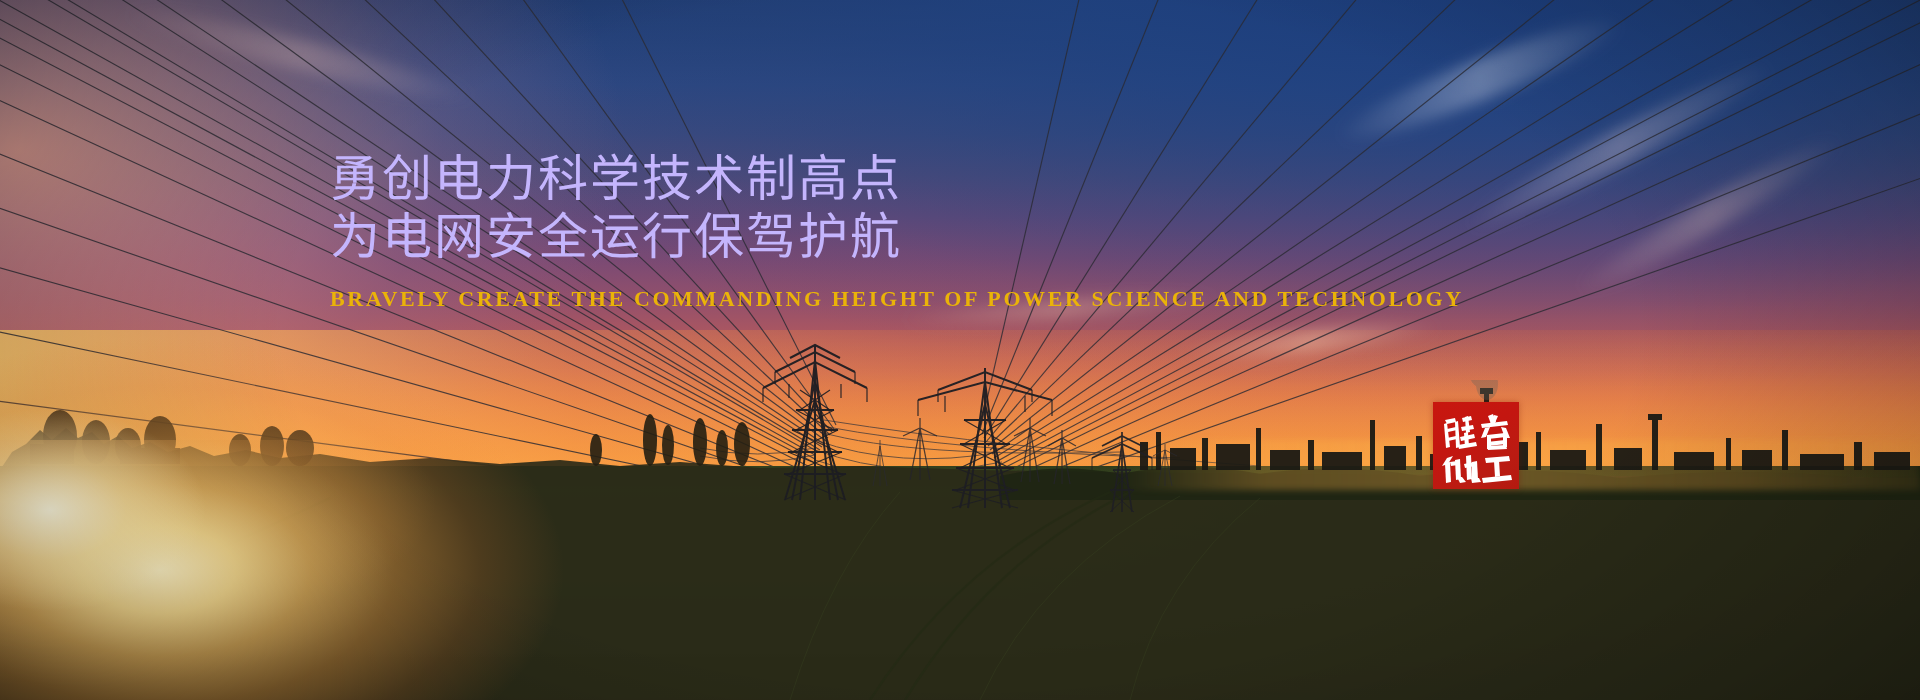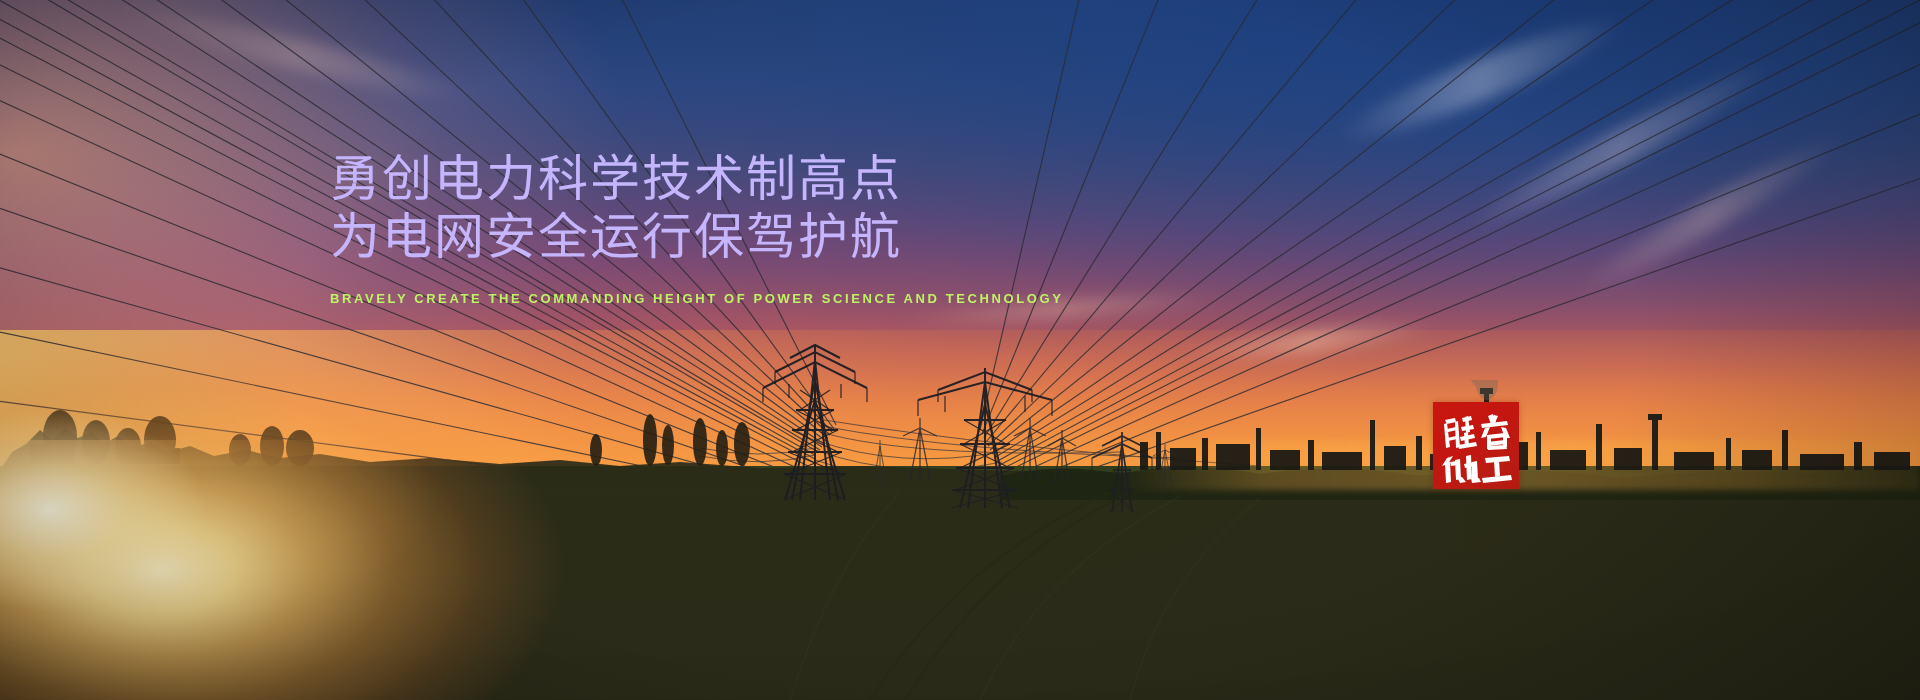--- a/index.html
+++ b/index.html
@@ -182,26 +182,26 @@
     font-family:"Liberation Sans","DejaVu Sans",sans-serif;
     font-size:50px;
     line-height:58px;
     letter-spacing:2px;
     color:#c4b5fd;
     font-weight:400;
     white-space:nowrap;
   }
   .sub{
     margin-top:16px;
-    font-family:Liberation Sans, sans-serif;
-    font-size:13px;
+    font-family:Liberation Serif, serif;
+    font-size:22px;
     line-height:33px;
     letter-spacing:2.6px;
     font-weight:700;
-    color:#bef264;
+    color:#eab308;
     white-space:nowrap;
   }
 
   
   .seal{
     position:absolute;left:1433px;top:402px;width:86px;height:87px;
     background:linear-gradient(150deg,#c8170f 0%,#c31610 42%,#bb1b12 72%,#b41a10 100%);
     box-shadow:0 0 6px rgba(120,20,8,.35);
   }
   .seal-glyphs{

